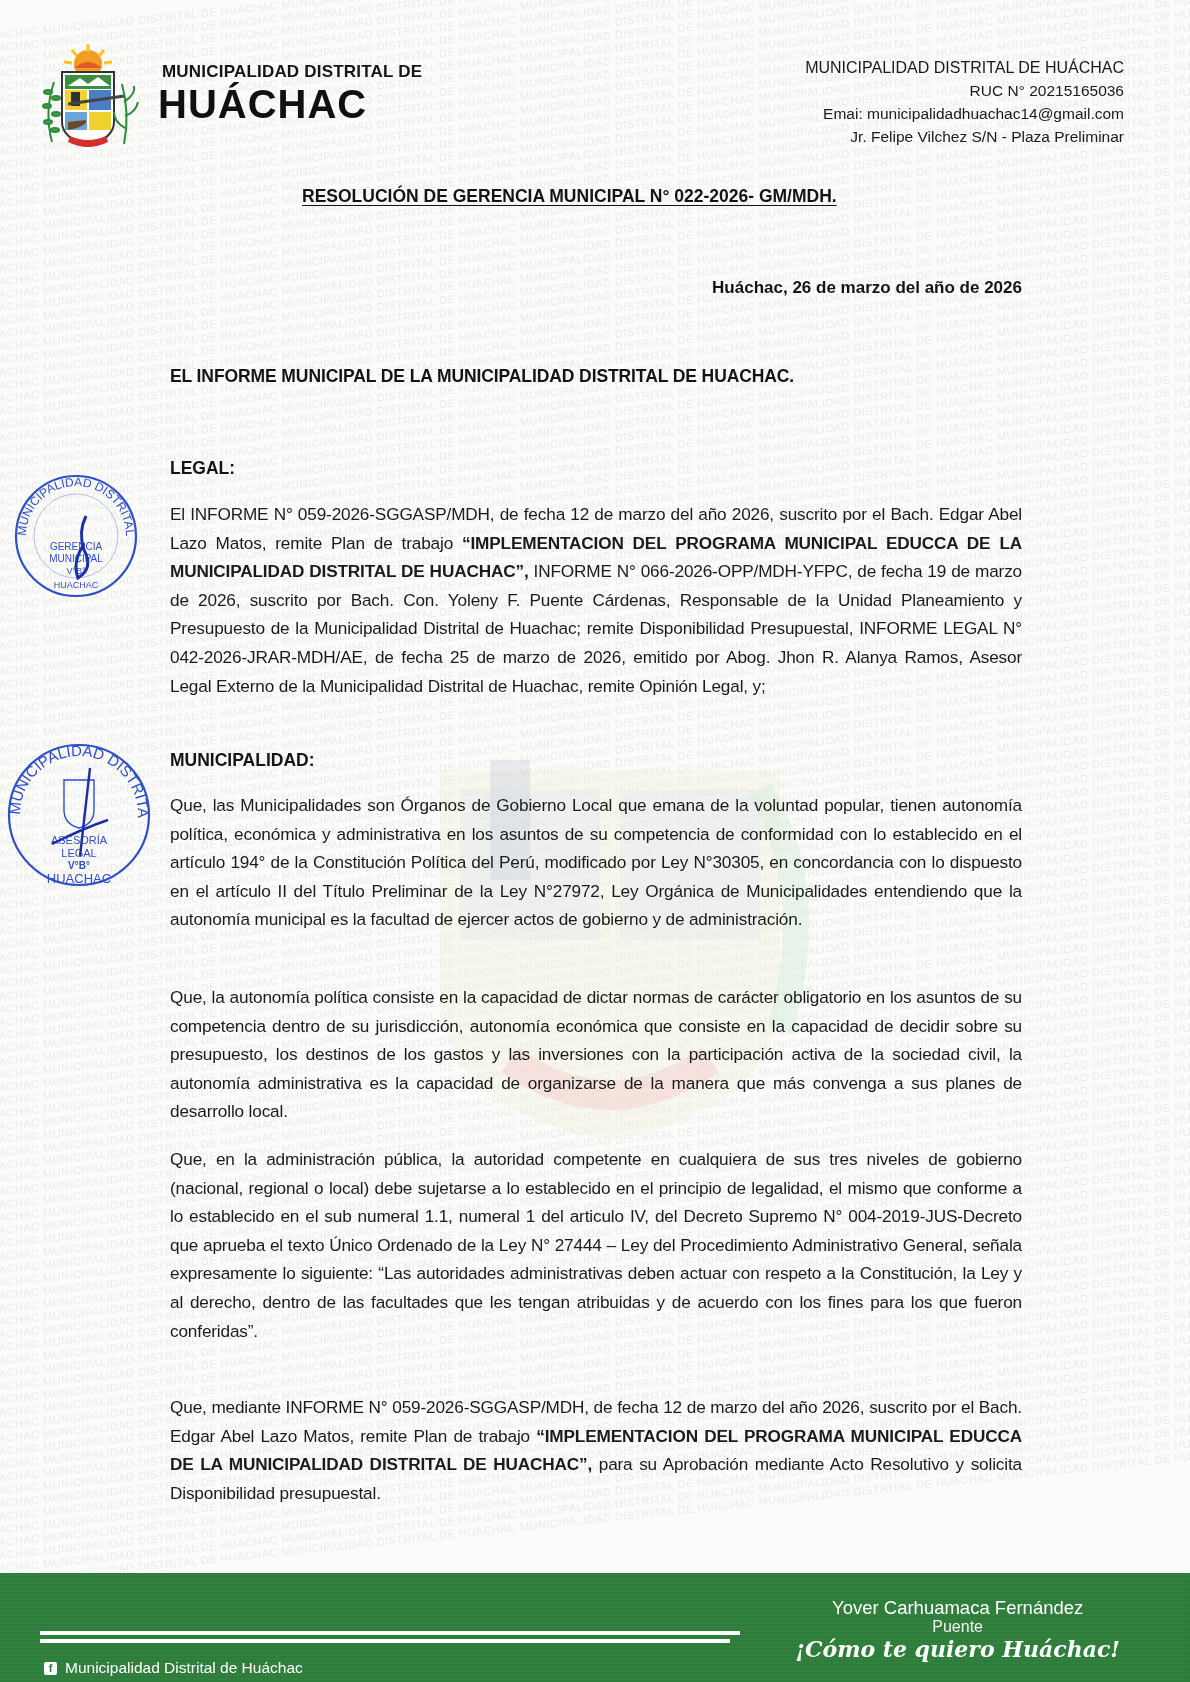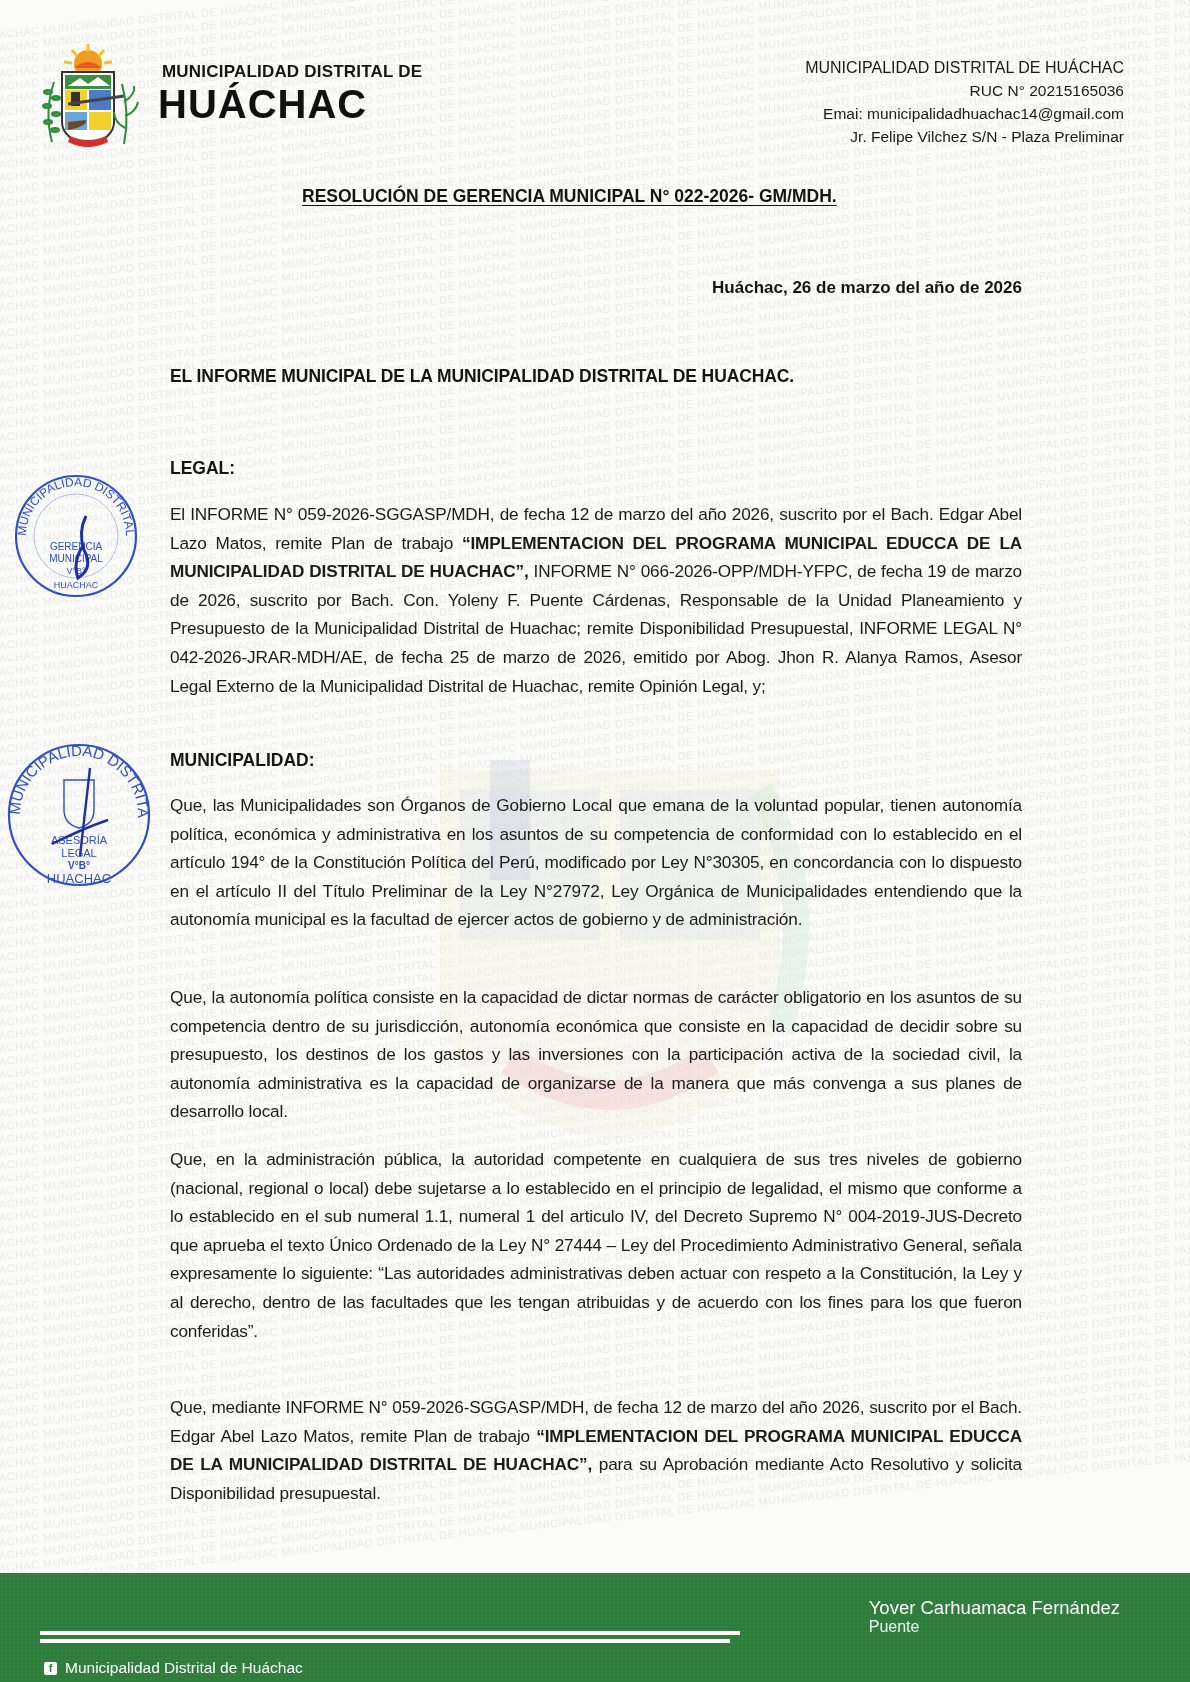--- a/index.html
+++ b/index.html
@@ -45,21 +45,21 @@
   .footer {
     position: absolute; left: 0; top: 1573px; width: 1190px; height: 109px;
     background: #2e7d3a;
     background-image: radial-gradient(rgba(255,255,255,0.04) 1px, transparent 1px);
     background-size: 4px 4px;
   }
   .footer-stripes { position: absolute; left: 40px; top: 58px; width: 700px; height: 14px; }
   .footer-stripes div { position: absolute; left: 0; height: 4px; background: #ffffff; }
   .fb { position: absolute; left: 44px; top: 86px; color: #fff; font-size: 15.5px; display: flex; align-items: center; gap: 8px; }
   .fb-icon { width: 13px; height: 13px; background: #fff; color: #2e7d3a; font-weight: bold; font-size: 11px; line-height: 13px; text-align: center; border-radius: 2px; }
-  .mayor { position: absolute; right: 70px; top: 24px; text-align: left; color: #fff; }
+  .mayor { position: absolute; right: 70px; top: 24px; text-align: center; color: #fff; }
   .mayor-name { font-size: 18.5px; line-height: 22px; }
   .mayor-role { font-size: 16px; line-height: 16px; color: #eef5ee; }
   .slogan { font-family: "DejaVu Serif", serif; font-style: italic; font-weight: bold; font-size: 22px; line-height: 28px; }
 </style>
 </head>
 <body>
 
 <div class="watermark" id="wm">
     <div class="wm-line" style="top: -40px;">MUNICIPALIDAD DISTRITAL DE HUACHAC MUNICIPALIDAD DISTRITAL DE HUACHAC MUNICIPALIDAD DISTRITAL DE HUACHAC MUNICIPALIDAD DISTRITAL DE HUACHAC MUNICIPALIDAD DISTRITAL DE HUACHAC MUNICIPALIDAD DISTRITAL DE HUACHAC MUNICIPALIDAD DISTRITAL DE HUACHAC MUNICIPALIDAD DISTRITAL DE HUACHAC MUNICIPALIDAD DISTRITAL DE HUACHAC MUNICIPALIDAD DISTRITAL DE HUACHAC MUNICIPALIDAD DISTRITAL DE HUACHAC MUNICIPALIDAD DISTRITAL DE HUACHAC MUNICIPALIDAD DISTRITAL DE HUACHAC MUNICIPALIDAD DISTRITAL DE HUACHAC </div>
     <div class="wm-line" style="top: -27px;">MUNICIPALIDAD DISTRITAL DE HUACHAC MUNICIPALIDAD DISTRITAL DE HUACHAC MUNICIPALIDAD DISTRITAL DE HUACHAC MUNICIPALIDAD DISTRITAL DE HUACHAC MUNICIPALIDAD DISTRITAL DE HUACHAC MUNICIPALIDAD DISTRITAL DE HUACHAC MUNICIPALIDAD DISTRITAL DE HUACHAC MUNICIPALIDAD DISTRITAL DE HUACHAC MUNICIPALIDAD DISTRITAL DE HUACHAC MUNICIPALIDAD DISTRITAL DE HUACHAC MUNICIPALIDAD DISTRITAL DE HUACHAC MUNICIPALIDAD DISTRITAL DE HUACHAC MUNICIPALIDAD DISTRITAL DE HUACHAC MUNICIPALIDAD DISTRITAL DE HUACHAC </div>
@@ -288,14 +288,15 @@
     <div style="top:0; width:700px"></div>
     <div style="top:8px; width:690px"></div>
   </div>
   <div class="fb">
     <span class="fb-icon">f</span>
     <span>Municipalidad Distrital de Huáchac</span>
   </div>
   <div class="mayor">
     <div class="mayor-name">Yover Carhuamaca Fernández</div>
     <div class="mayor-role">Puente</div>
+    <div class="slogan">¡Cómo te quiero Huáchac!</div>
   </div>
 </div>
 
 </body></html>

